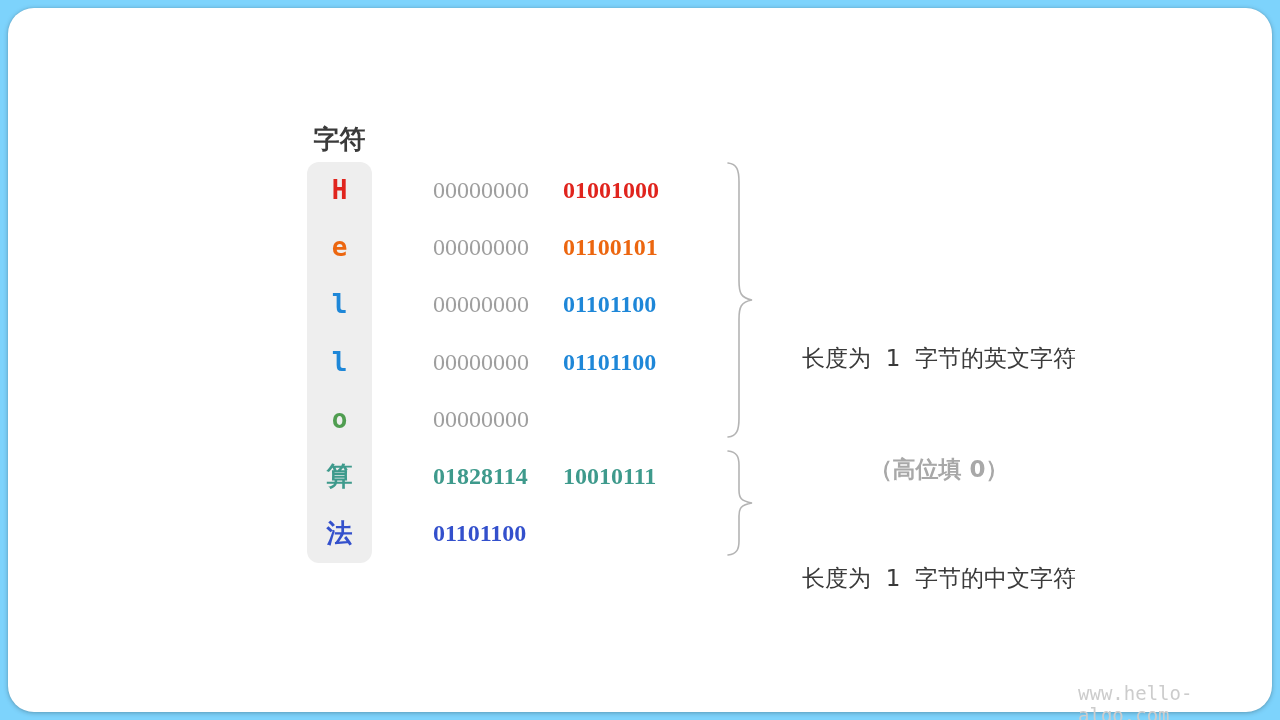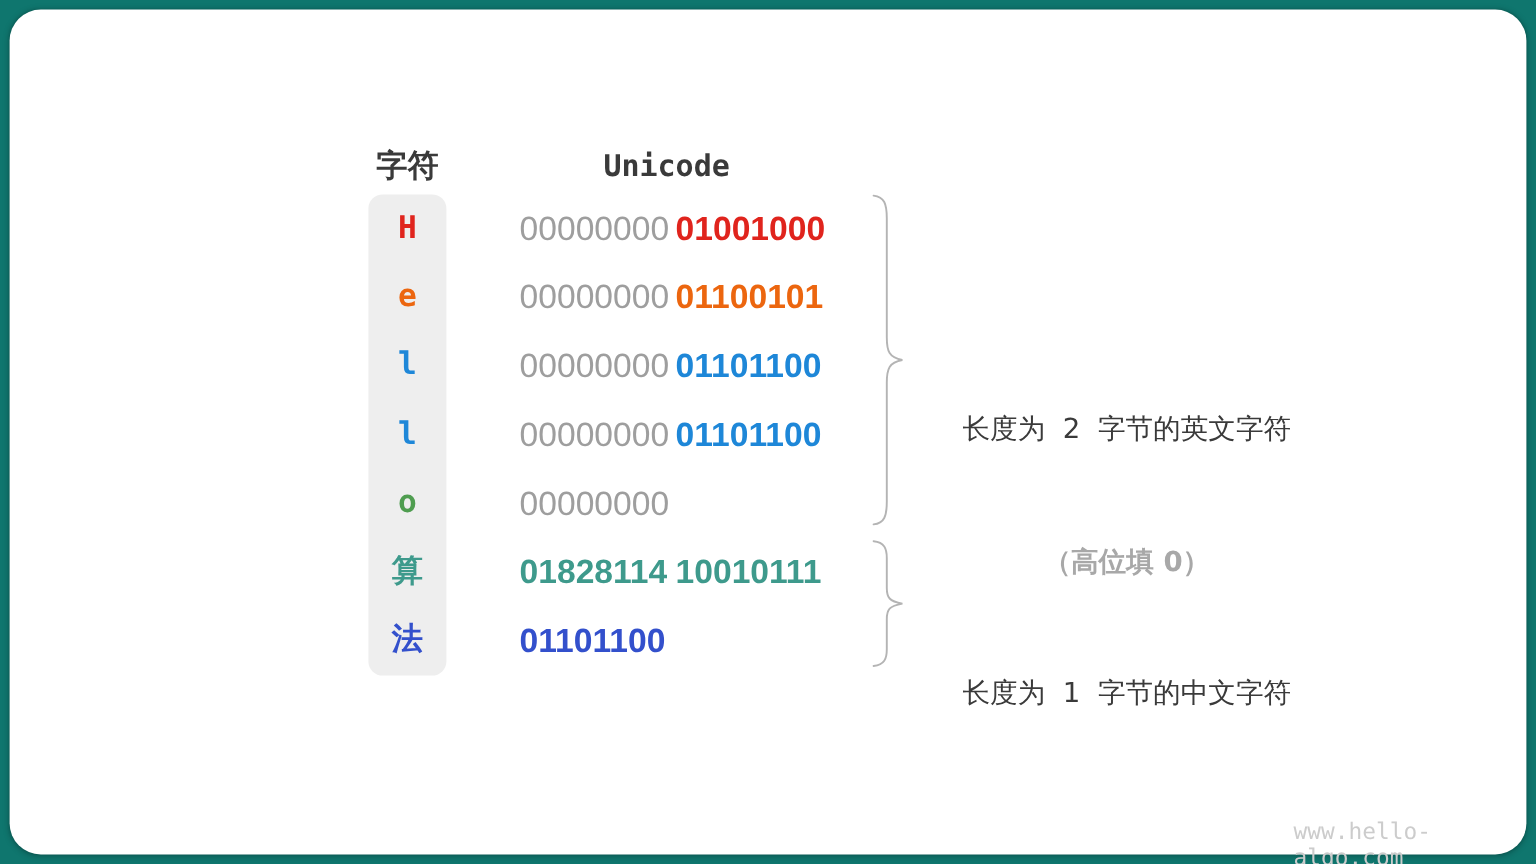--- a/index.html
+++ b/index.html
@@ -1,21 +1,21 @@
 <!DOCTYPE html>
 <html><head>
 <meta charset="utf-8">
 <style>
   html, body { margin: 0; padding: 0; background: #ffffff; }
   .canvas {
     position: relative;
     width: 1280px;
     height: 720px;
     overflow: hidden;
-    background: #0f766e;
+    background: #7dd3fc;
     font-family: "DejaVu Sans", sans-serif;
   }
   .card {
     position: absolute;
     left: 8px; top: 8px; right: 8px; bottom: 8px;
     background: #ffffff;
     border-radius: 26px;
     box-shadow: 0 1px 5px rgba(0,0,0,0.25), 0 0 2px rgba(0,0,0,0.10);
   }
   .col-header { position: absolute; top: 114px; height: 34px; line-height: 34px; font-weight: bold; color: #3a3a3a; }
@@ -37,22 +37,22 @@
     border-radius: 12px;
   }
   .row { position: absolute; left: 0; width: 100%; height: 57px; }
   .cell-char {
     position: absolute; left: 299px; width: 65px; height: 57px; line-height: 57px;
     text-align: center; font-weight: bold; font-size: 26px;
     font-family: "DejaVu Sans Mono", "DejaVu Sans", monospace, sans-serif;
   }
   .byte {
     position: absolute; height: 57px; line-height: 57px;
-    font-size: 28px;
-    font-family: Liberation Sans, sans-serif;
+    font-size: 24px;
+    font-family: Liberation Serif, serif;
   }
   .byte-0 { left: 425px; }
   .byte-1 { left: 555px; }
   .byte.bold { font-weight: bold; }
   .brace { position: absolute; }
   .brace path { fill: none; stroke: #b4b4b4; stroke-width: 1.6; stroke-linecap: round; }
   .annotation {
     position: absolute; left: 763px; width: 336px;
     text-align: center; white-space: pre;
     font-size: 23px; line-height: 37px;
@@ -65,21 +65,20 @@
     font-size: 19px; color: #cccccc;
   }
 </style>
 </head>
 <body>
 
 <div class="canvas">
   <div class="card">
 
     <div class="col-header char-header">字符</div>
-    <div class="col-header unicode-header">Unicode</div>
 
     <div class="char-col-bg"></div>
 
     <div id="rows">
         <div class="row" style="top: 154px;">
           <div class="cell-char" style="color: rgb(224, 36, 29);">H</div>
           <span class="byte byte-0" style="color: rgb(158, 158, 158);">00000000</span>
           <span class="byte byte-1 bold" style="color: rgb(224, 36, 29);">01001000</span>
         </div>
         <div class="row" style="top: 211.2px;">
@@ -113,21 +112,21 @@
       </div>
 
     <svg class="brace" style="left:718px; top:153px;" width="28" height="278" viewBox="0 0 28 278">
       <path d="M2,2 C11,3 13,9 13,21 L13,120 C13,132 15,137 26,139 C15,141 13,146 13,158 L13,257 C13,269 11,275 2,276"></path>
     </svg>
     <svg class="brace" style="left:718px; top:441px;" width="28" height="108" viewBox="0 0 28 108">
       <path d="M2,2 C11,3 13,8 13,16 L13,41 C13,49 15,52 26,54 C15,56 13,59 13,67 L13,92 C13,100 11,105 2,106"></path>
     </svg>
 
     <div class="annotation" style="top:258px;">
-      <div>长度为  2  字节的英文字符</div>
+      <div>长度为  1  字节的英文字符</div>
       <div class="muted">（高位填 0）</div>
     </div>
     <div class="annotation" style="top:478px;">
       <div>长度为  1  字节的中文字符</div>
     </div>
 
     <div class="watermark">www.hello-algo.com</div>
   </div>
 </div>
 

